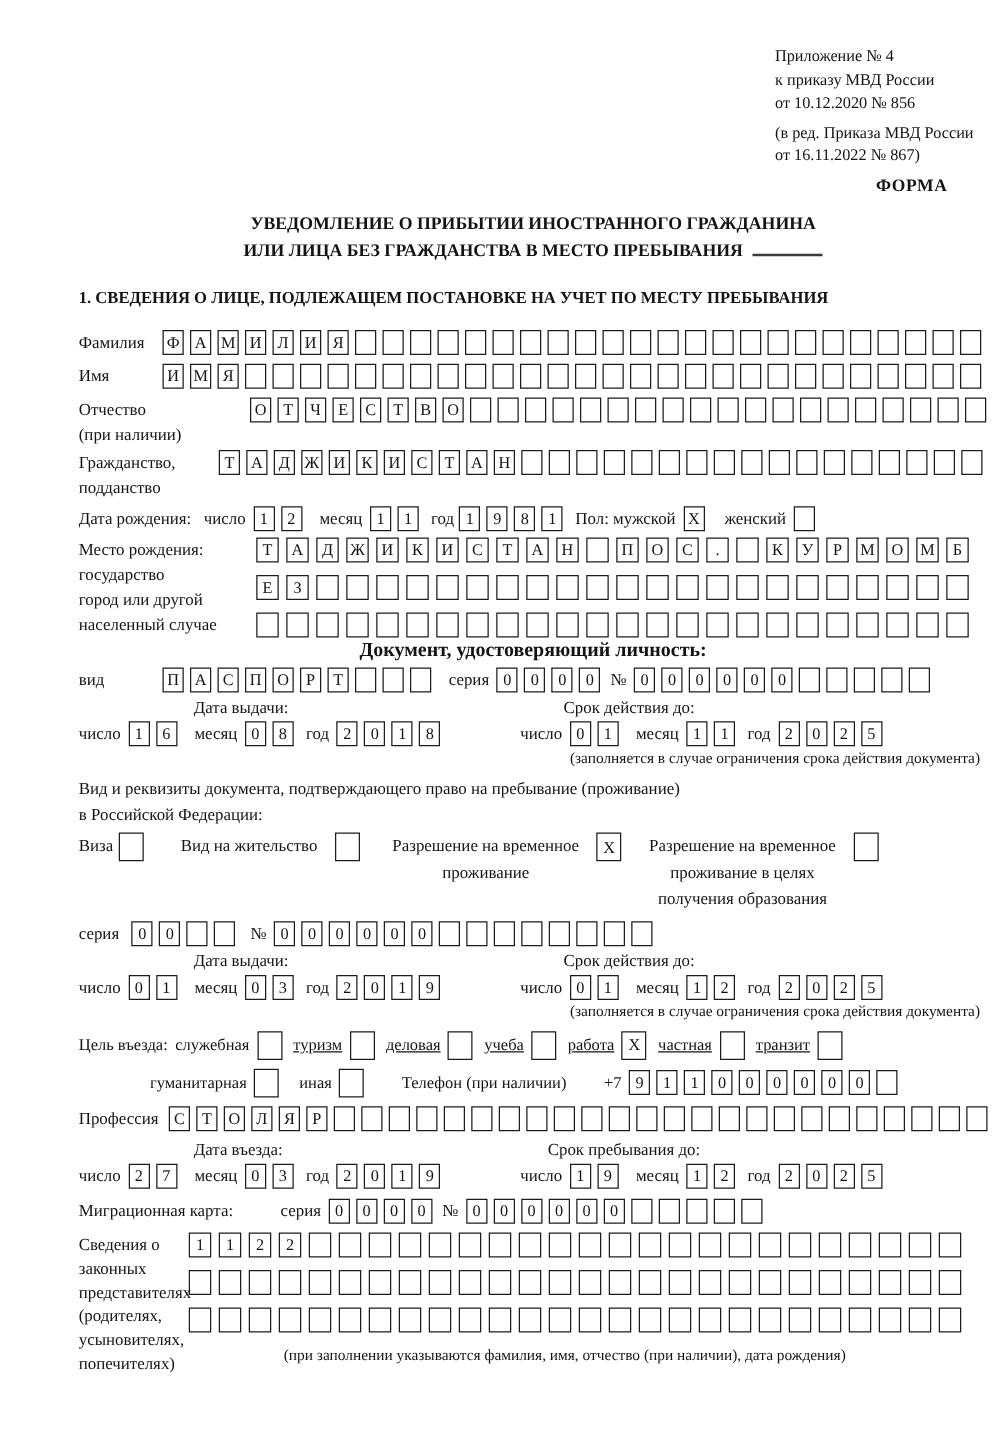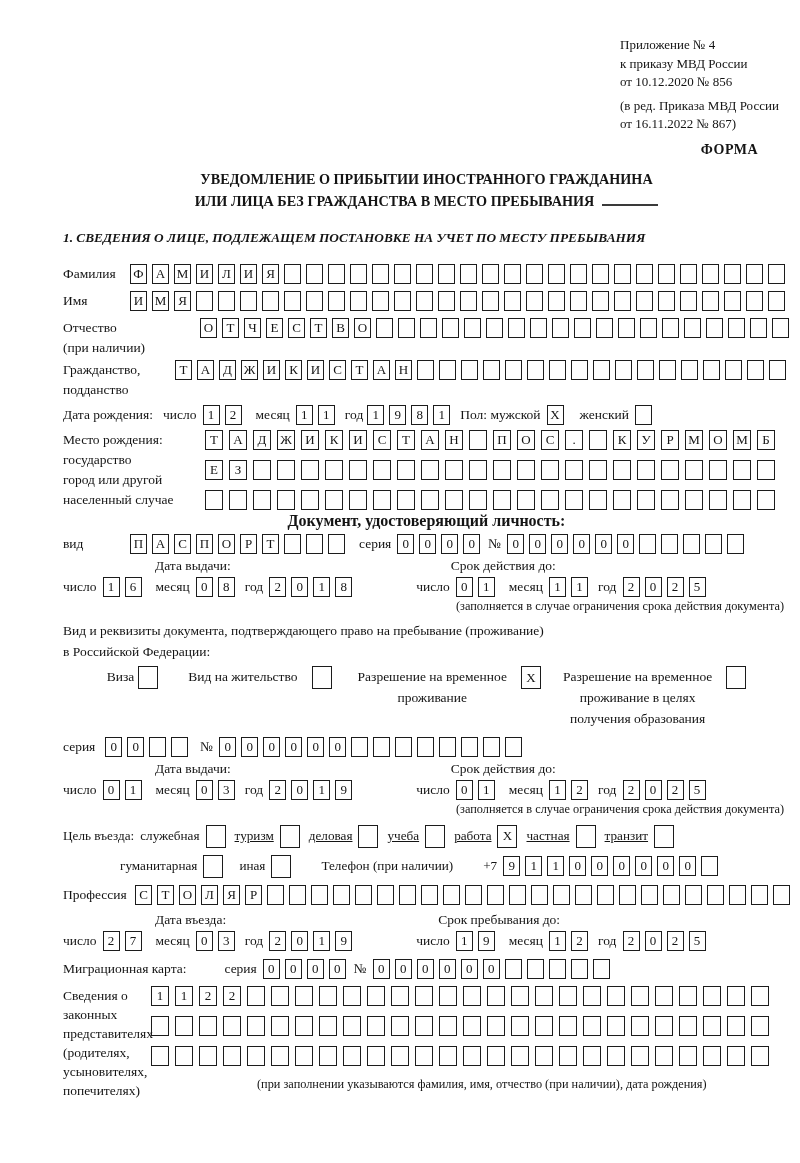--- a/index.html
+++ b/index.html
@@ -11,47 +11,47 @@
     padding:36px 10px 0 63px;
     font-family:"Liberation Serif","DejaVu Serif",serif;
     color:#141414;
     overflow:hidden;
   }
   .hdr{margin-left:557px;font-size:13px;line-height:18.5px;}
   .hdr .ed{margin-top:5px;}
   .forma{font-weight:bold;font-size:14px;text-align:right;margin:8px 32px 0 0;letter-spacing:.5px;}
   .title{text-align:center;font-weight:bold;font-size:14.2px;line-height:22px;margin-top:10px;}
   .uline{display:inline-block;width:56px;border-bottom:2px solid #3a3a3a;margin-left:8px;}
-  .sect{font-weight:bold;font-size:13.3px;margin-top:18px;white-space:nowrap;font-style:italic;}
+  .sect{font-weight:bold;font-size:13.3px;margin-top:18px;white-space:nowrap;}
   .frow{display:flex;align-items:flex-start;font-size:13.5px;line-height:20px;}
   .flabel{flex:0 0 auto;}
   .cells{display:inline-flex;gap:5px;flex-wrap:nowrap;}
   .cell{box-sizing:border-box;flex:0 0 auto;width:17px;height:20px;border:1.5px solid #1c1c1c;
         display:flex;align-items:center;justify-content:center;font-size:13px;}
   .wcells{gap:6px;}
   .wcells .cell{width:18px;}
   .cb .cell{width:20px;height:23px;}
   .il{margin:0 6px 0 14px;}
   .rowstack .cells{display:flex;}
   .rowstack .cells + .cells{margin-top:10px;}
   .center-b{text-align:center;font-weight:bold;font-size:16px;}
   .dhead{display:flex;font-size:13.5px;margin-top:4px;}
   .drow{display:flex;align-items:center;font-size:13.5px;margin-top:3px;}
   .dgrp{display:flex;align-items:center;}
   .dgrp .lab{margin-right:6px;}
   .dgrp .lab2{margin-left:14px;margin-right:6px;}
   .note{font-size:12.3px;text-align:right;margin-top:2px;padding-right:6px;}
   .intro{font-size:13.5px;line-height:21px;margin-top:6px;}
-  .cbrow{display:flex;align-items:flex-start;margin-top:4px;font-size:13.5px;line-height:21px;justify-content:center;}
+  .cbrow{display:flex;align-items:flex-start;margin-top:4px;font-size:13.5px;line-height:21px;}
   .cbitem{display:flex;align-items:flex-start;}
   .cbtxt{text-align:center;}
   .prow{display:flex;align-items:center;font-size:13.2px;margin-top:8px;white-space:nowrap;}
   .prow .pl{margin-right:6px;}
   .prow .gap{margin-left:9px;text-decoration:underline;}
-  .note2{font-size:12.3px;margin-top:8px;margin-left:106px;}
+  .note2{font-size:12.3px;margin-top:8px;margin-left:76px;}
 </style>
 </head>
 <body>
 
 <div class="page">
 
   <div class="hdr">
     <div>Приложение № 4</div>
     <div>к приказу МВД России</div>
     <div>от 10.12.2020 № 856</div>

